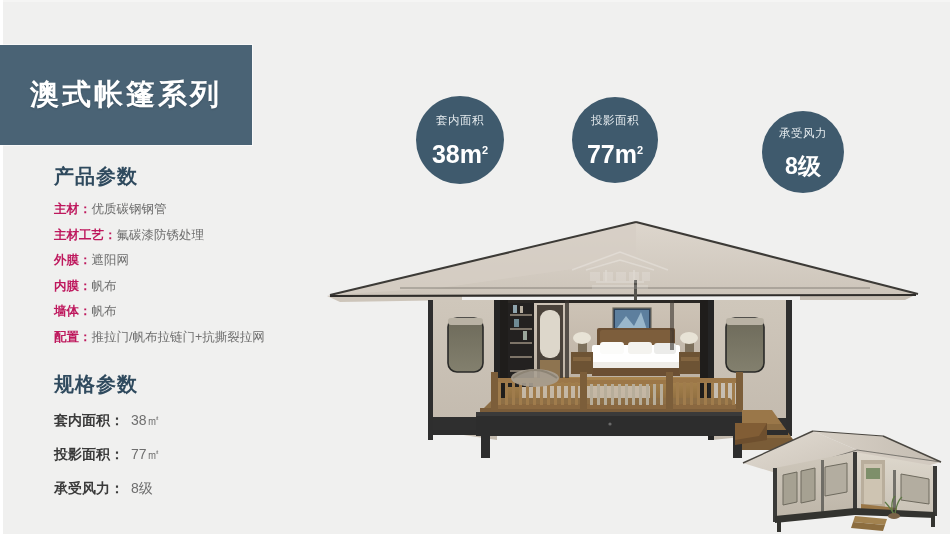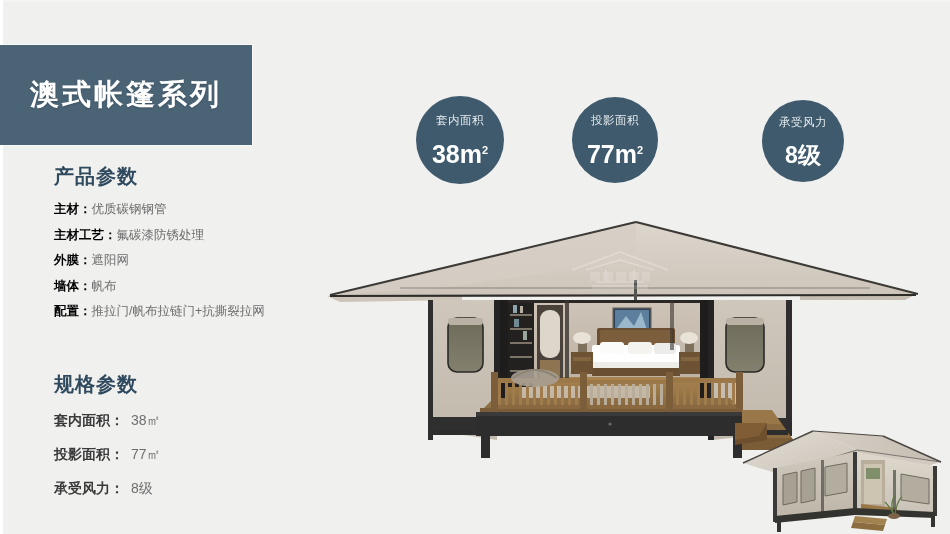--- a/index.html
+++ b/index.html
@@ -47,21 +47,21 @@
     font-weight: bold;
     letter-spacing: 1px;
     margin-bottom: 13px;
   }
   .spec-row {
     font-size: 12.5px;
     line-height: 1.0;
     margin-bottom: 13px;
     white-space: nowrap;
   }
-  .spec-row .k { color: #000000; font-weight: bold; }
+  .spec-row .k { color: #be185d; font-weight: bold; }
   .spec-row .v { color: #6e6e6e; font-weight: normal; }
 
   .spec-panel-2 { position: absolute; left: 54px; top: 371px; width: 300px; }
   .spec-panel-2 .section-heading { margin-bottom: 14px; }
   .spec-row-2 { font-size: 14px; margin-bottom: 16px; white-space: nowrap; }
   .spec-row-2 .k { color: #3a3a3a; font-weight: bold; }
   .spec-row-2 .v { color: #6e6e6e; padding-left: 7px; }
 
   
   .badge {
@@ -81,21 +81,21 @@
   .badge .b-value {
     font-size: 25px;
     letter-spacing: 0px;
     color: #ffffff;
     line-height: 1.05;
     font-weight: 700;
   }
   .badge .b-value sup { font-size: 11px; vertical-align: super; }
   #badge-1 { left: 416px; top: 96px; width: 88px; height: 88px; }
   #badge-2 { left: 572px; top: 97px; width: 86px; height: 86px; }
-  #badge-3 { left: 762px; top: 100px; width: 82px; height: 82px;}
+  #badge-3 { left: 762px; top: 111px; width: 82px; height: 82px;}
   #badge-3 .b-value { font-size: 23px; }
 
   
   .tent-stage { position:absolute; left:0; top:0; width:950px; height:534px; pointer-events:none; }
   .tent-stage svg { display:block; }
 
   
   .tent-mini { position:absolute; left:735px; top:418px; width:215px; height:116px; }
 
   .watermark {
@@ -120,20 +120,23 @@
     <div class="section-heading">产品参数</div>
 
     <div class="spec-row">
       <span class="k">主材：</span><span class="v">优质碳钢钢管</span>
     </div>
     <div class="spec-row">
       <span class="k">主材工艺：</span><span class="v">氟碳漆防锈处理</span>
     </div>
     <div class="spec-row">
       <span class="k">外膜：</span><span class="v">遮阳网</span>
+    </div>
+    <div class="spec-row">
+      <span class="k">内膜：</span><span class="v">帆布</span>
     </div>
     <div class="spec-row">
       <span class="k">墙体：</span><span class="v">帆布</span>
     </div>
     <div class="spec-row">
       <span class="k">配置：</span><span class="v">推拉门/帆布拉链门+抗撕裂拉网</span>
     </div>
   </div>
 
   <div class="spec-panel-2">

